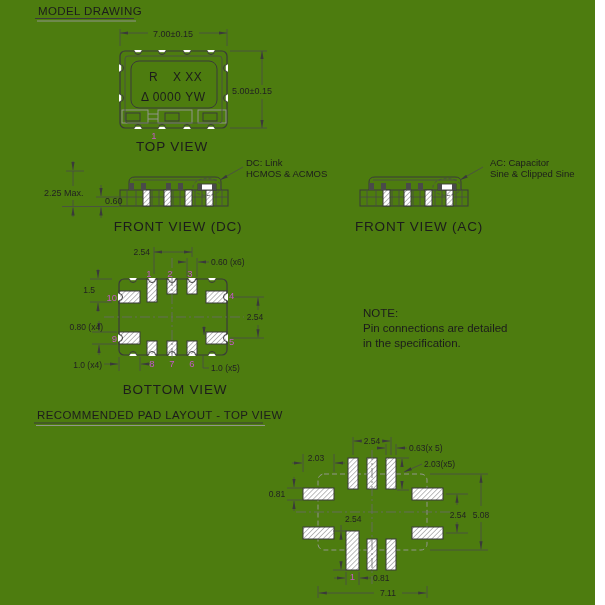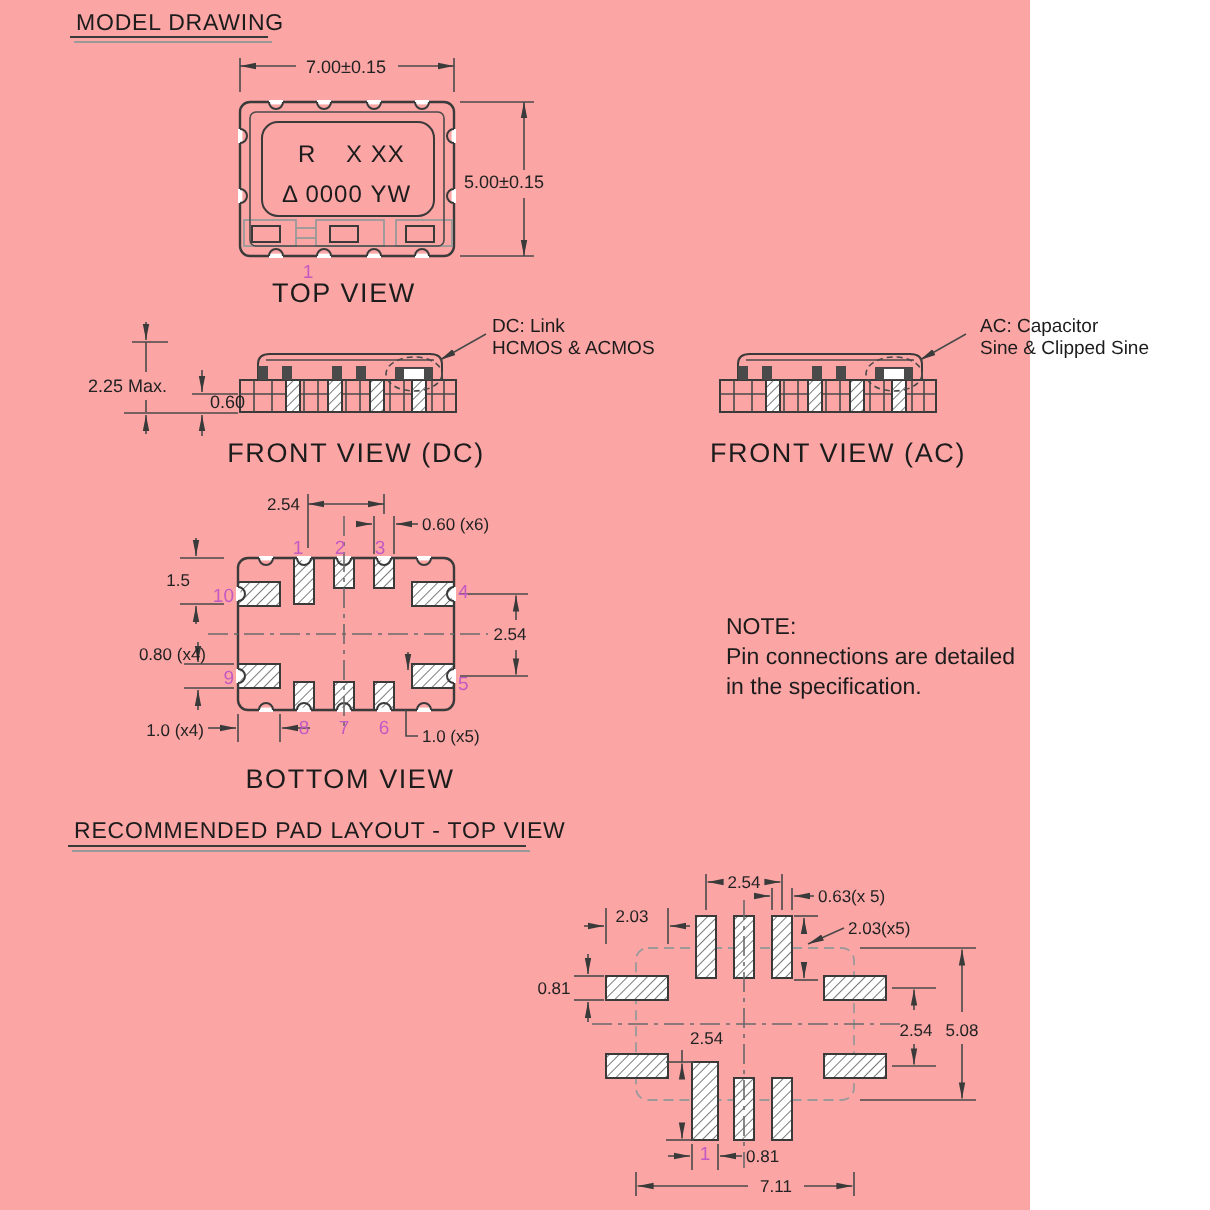--- a/index.html
+++ b/index.html
@@ -1,16 +1,16 @@
 <!DOCTYPE html>
 <html><head>
 <meta charset="utf-8">
 <style>
   html,body{margin:0;padding:0;background:#ffffff;}
-  #stage{position:relative;width:515px;height:605px;background:#fca5a5;font-family:"Liberation Sans", sans-serif;}
+  #stage{position:relative;width:595px;height:605px;background:#4d7c0f;font-family:"Liberation Sans", sans-serif;}
   svg{display:block;}
   svg text{fill:#1c1c1c;font-family:"Liberation Sans", sans-serif;}
   .ln{stroke:#3a3a3a;stroke-width:1.2;fill:none;}
   .ln2{stroke:#3a3a3a;stroke-width:1;fill:none;}
   .thin{stroke:#4a4a4a;stroke-width:0.8;fill:none;}
   .lite{stroke:#999;stroke-width:0.9;fill:none;}
   .dim{stroke:#4a4a4a;stroke-width:0.8;fill:none;marker-end:url(#arr);}
   .cl{stroke:#6a6a6a;stroke-width:0.8;fill:none;stroke-dasharray:10 3 2 3;}
   .ghost{stroke:#9a9a9a;stroke-width:0.9;fill:none;stroke-dasharray:5 3;}
   .pad{fill:url(#hatch);stroke:#3a3a3a;stroke-width:1;}

